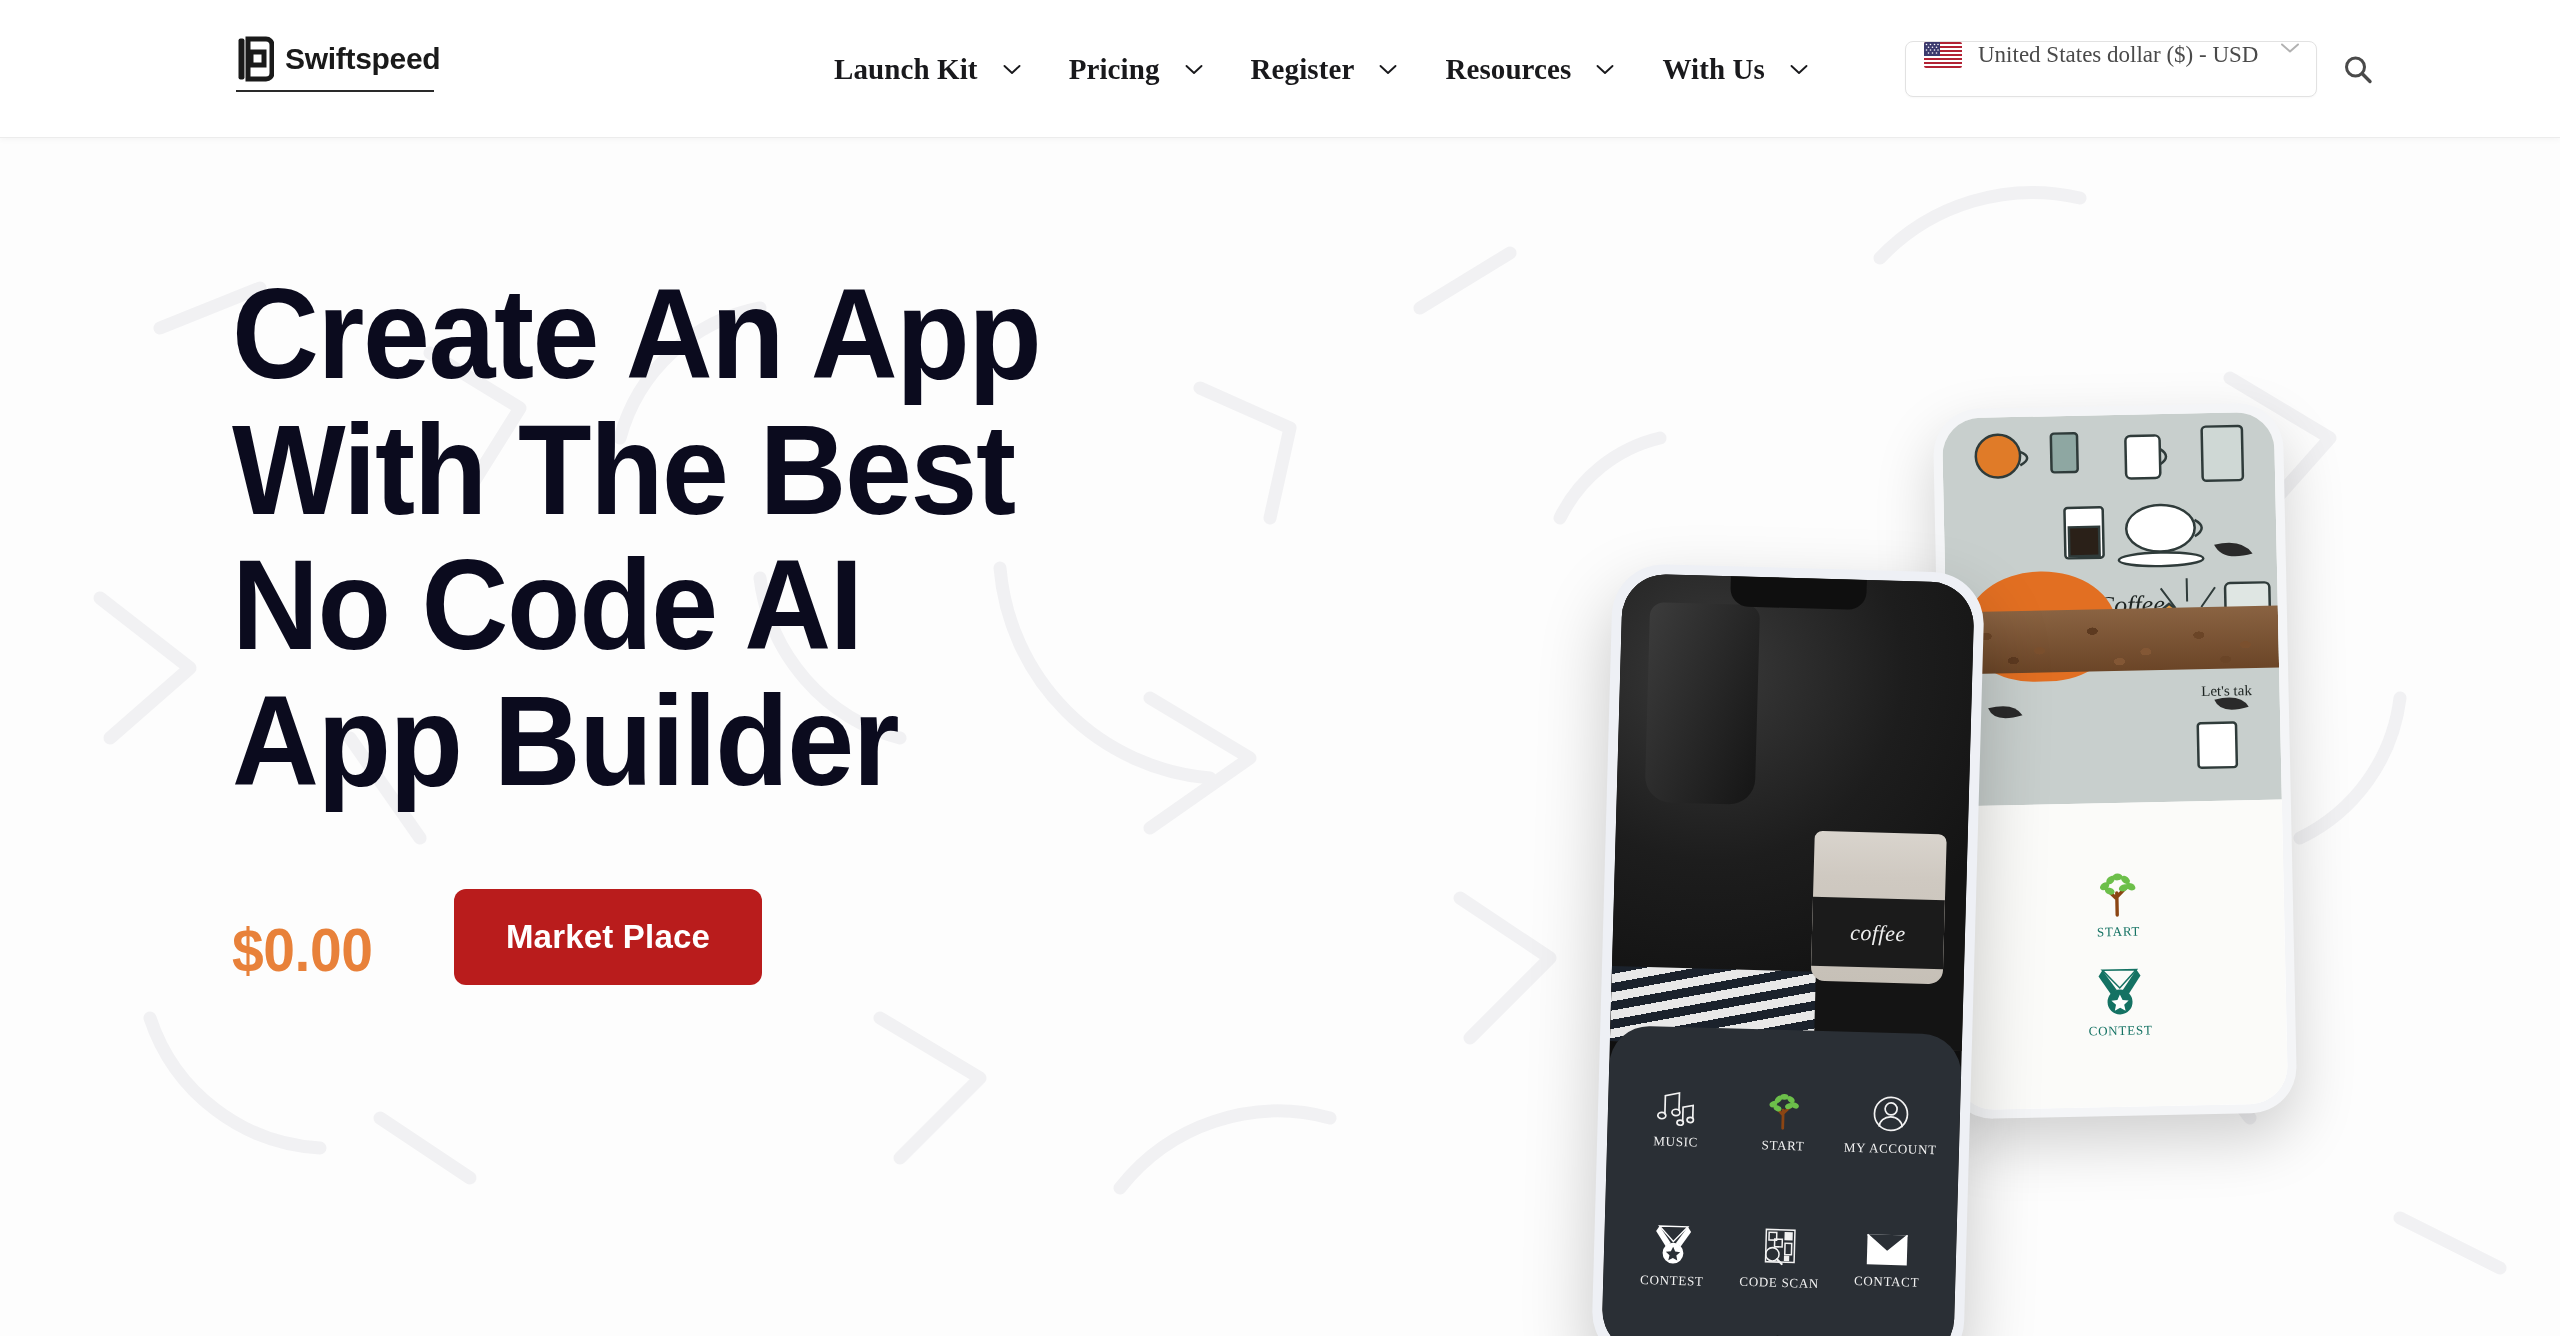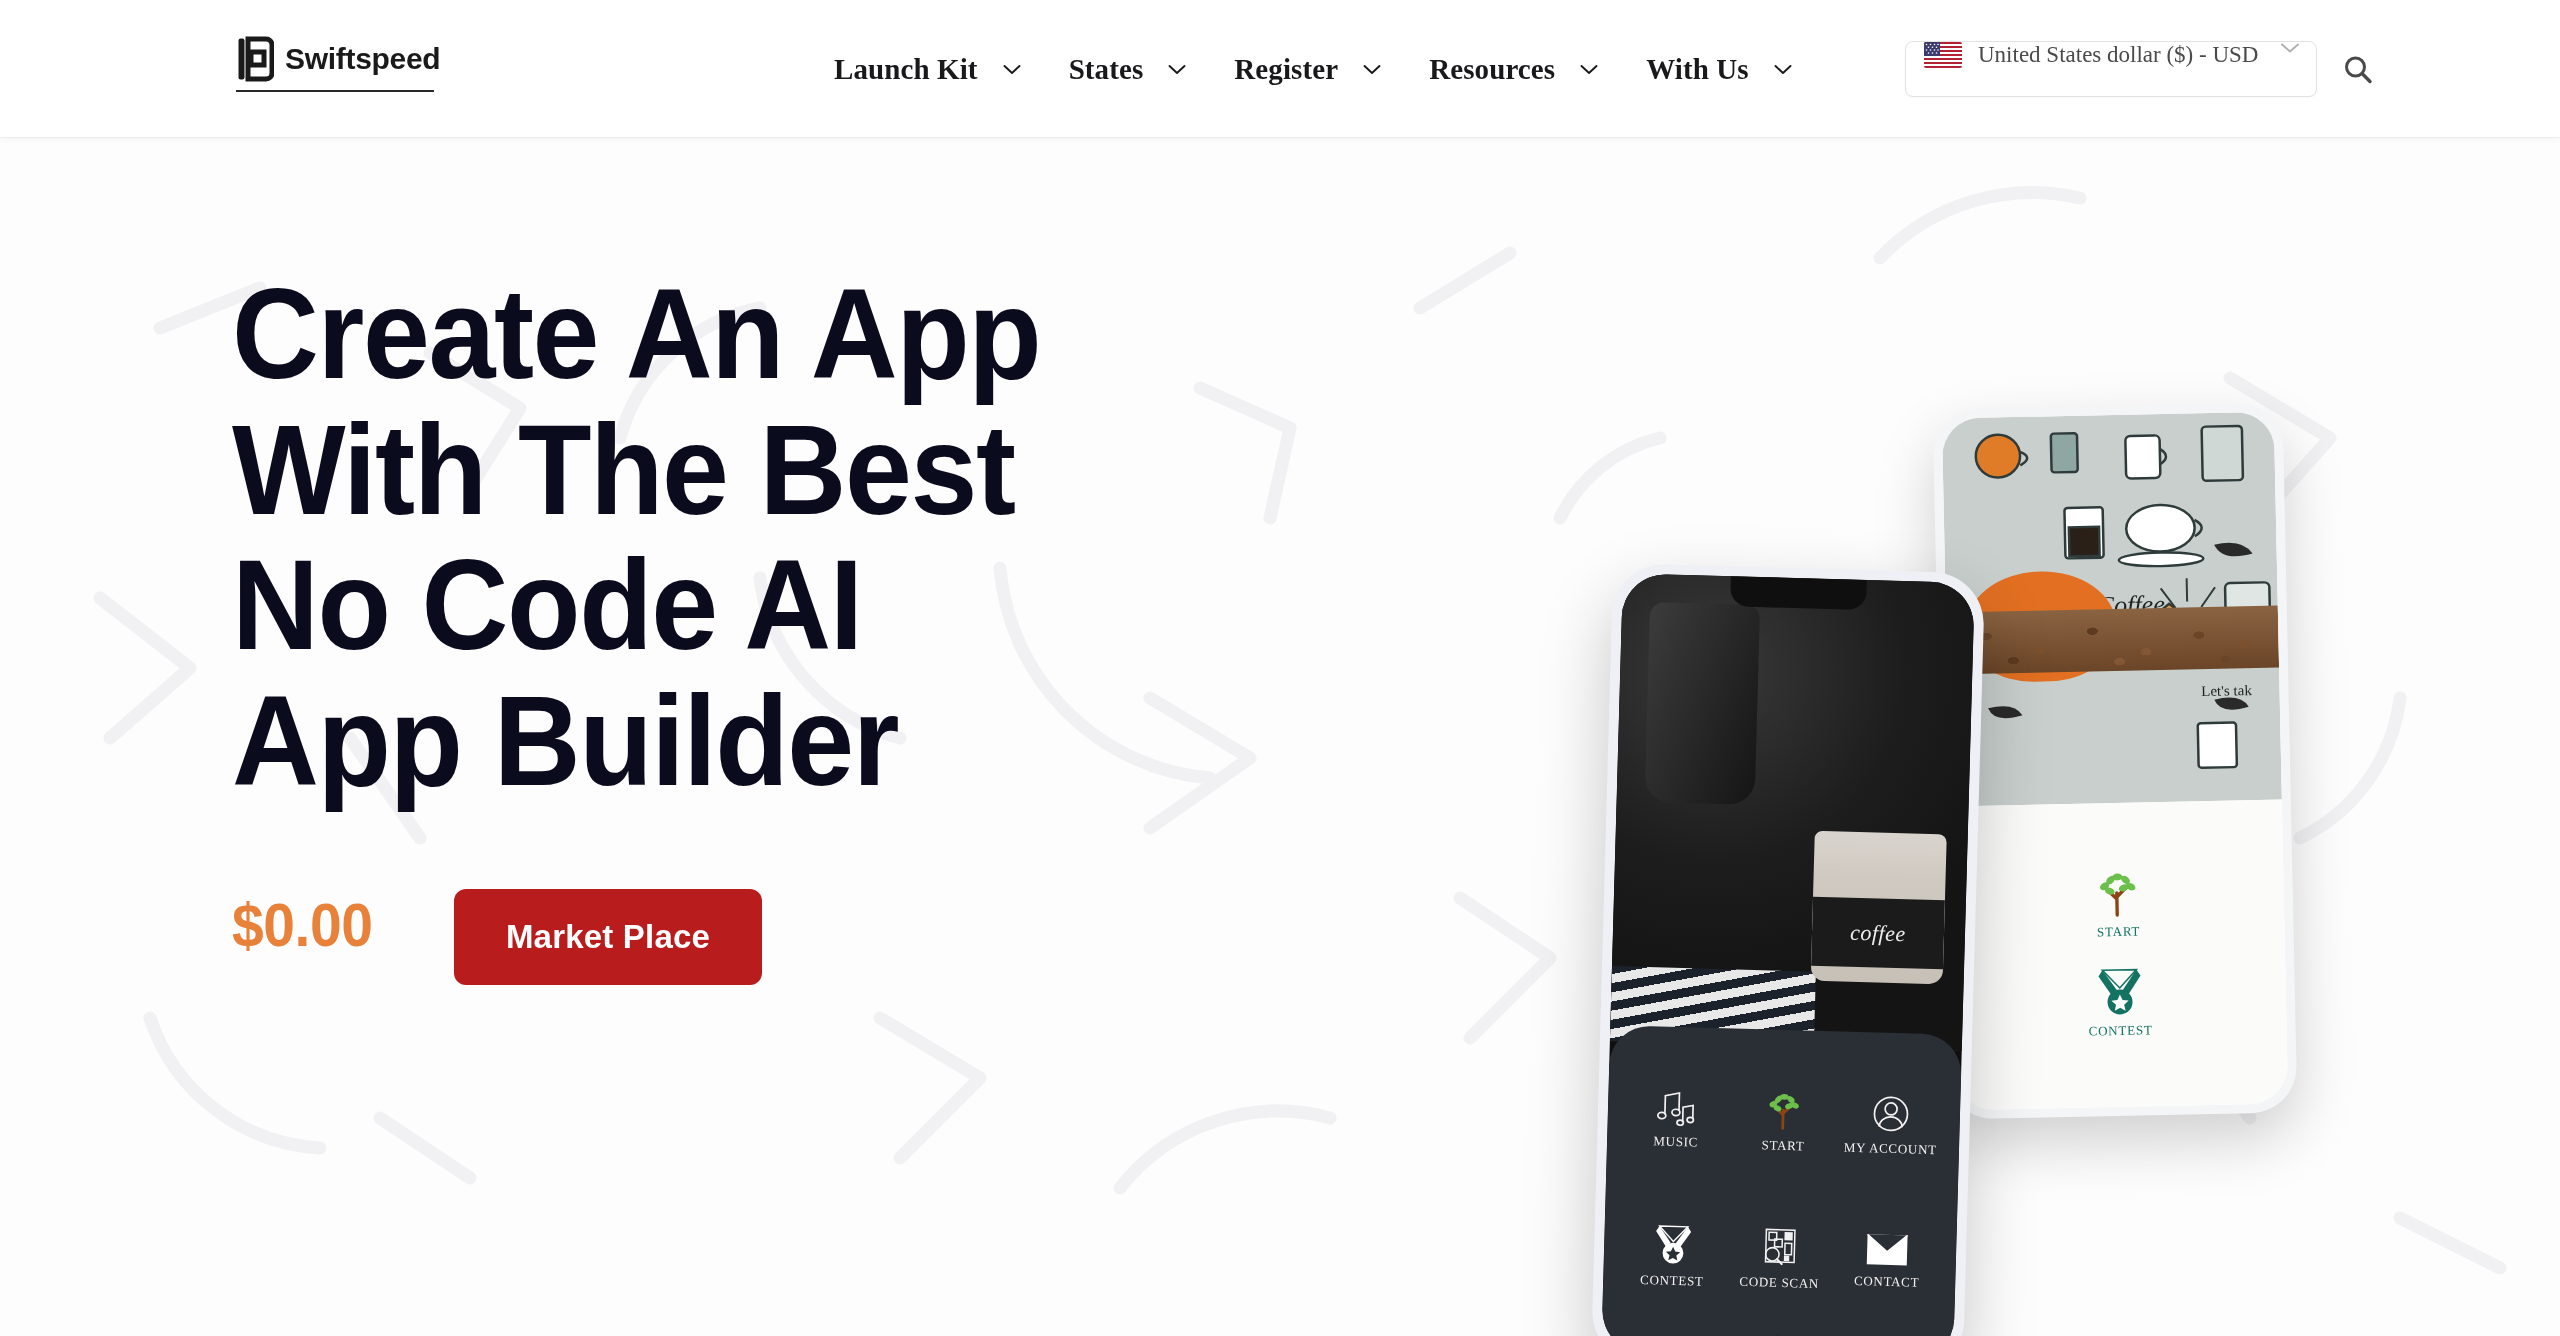--- a/index.html
+++ b/index.html
@@ -168,21 +168,21 @@
     font-family: "Liberation Serif", serif;
     font-size: 31px;
     line-height: 1.72;
     color: #3e3e3e;
     max-width: 1030px;
   }
 
   .cta-row {
     margin-top: 80px;
     display: flex;
-    align-items: flex-start;
+    align-items: flex-end;
   }
   .price {
     font-family: "Liberation Sans Narrow", "Liberation Sans", sans-serif;
     font-weight: 700;
     font-size: 62px;
     color: #e8813a;
     letter-spacing: -0.5px;
     transform: scaleX(0.92);
     transform-origin: left center;
     width: 200px;
@@ -424,21 +424,21 @@
     <nav class="nav">
 
       <div class="nav-item">
         <span class="nav-label">Launch Kit</span>
         <svg class="chev" viewBox="0 0 18 11">
           <path d="M1.5 2 L9 9 L16.5 2" fill="none" stroke="#19191c" stroke-width="1.9" stroke-linecap="round" stroke-linejoin="round"></path>
         </svg>
       </div>
 
       <div class="nav-item">
-        <span class="nav-label">States</span>
+        <span class="nav-label">Pricing</span>
         <svg class="chev" viewBox="0 0 18 11">
           <path d="M1.5 2 L9 9 L16.5 2" fill="none" stroke="#19191c" stroke-width="1.9" stroke-linecap="round" stroke-linejoin="round"></path>
         </svg>
       </div>
 
       <div class="nav-item">
         <span class="nav-label">Register</span>
         <svg class="chev" viewBox="0 0 18 11">
           <path d="M1.5 2 L9 9 L16.5 2" fill="none" stroke="#19191c" stroke-width="1.9" stroke-linecap="round" stroke-linejoin="round"></path>
         </svg>

